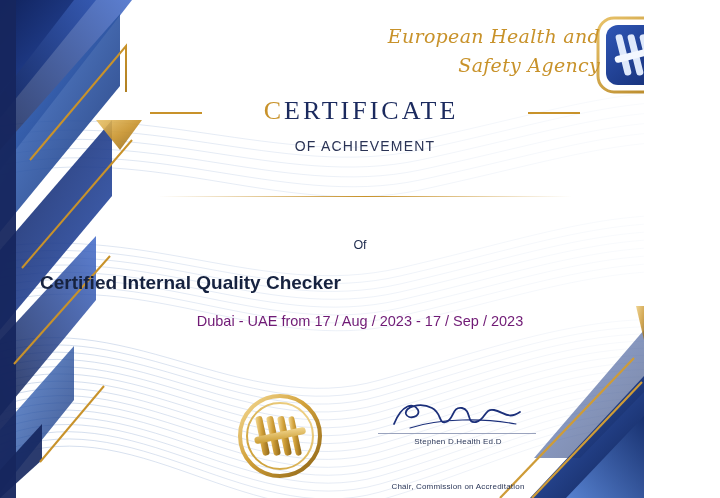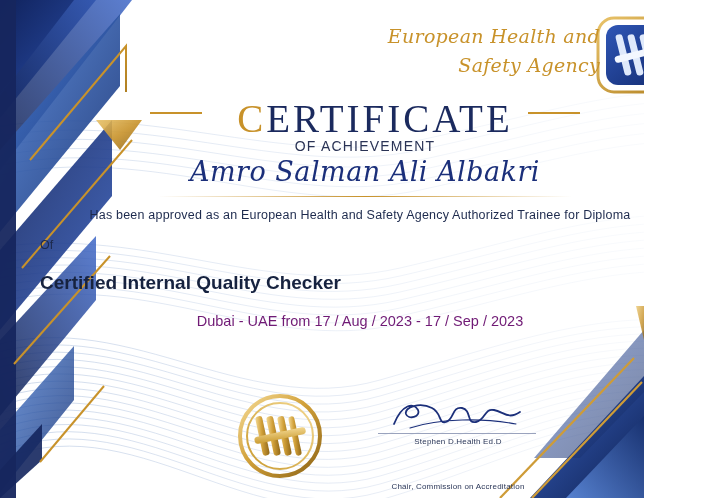--- a/index.html
+++ b/index.html
@@ -45,24 +45,24 @@
     font-style:italic;
     color:#c8922a;
     font-size:19px;
     line-height:29px;
     letter-spacing:.3px;
   }
   .agency-name .l2{display:block;}
 
   
   .title{
-    position:absolute;left:210px;top:96px;width:330px;
+    position:absolute;left:196px;top:96px;width:330px;
     text-align:center;
     font-family:"Liberation Serif", serif;
-    font-size:39px;
+    font-size:26px;
     letter-spacing:3px;
     font-weight:400;
     color:#1b2a5e;
   }
   .title .c1{color:#c8922a;}
   .subtitle{
     position:absolute;left:200px;top:138px;width:330px;
     text-align:center;
     font-size:14px;
     letter-spacing:1.2px;
@@ -92,21 +92,21 @@
   
   .approved{
     position:absolute;left:40px;top:208px;width:640px;
     text-align:center;
     font-size:12.5px;
     color:#1d2a4d;
     letter-spacing:.2px;
   }
   .of-word{
     position:absolute;left:40px;top:238px;width:640px;
-    text-align:left;
+    text-align:center;
     font-size:12.5px;
     color:#1d2a4d;
   }
   .course{
     position:absolute;left:40px;top:272px;width:640px;
     text-align:left;
     font-size:19px;
     font-weight:bold;
     color:#16223f;
   }
@@ -284,24 +284,22 @@
     <span class="l2">Safety Agency</span>
   </div>
 
   <div class="title-rule-l"></div>
   <div class="title-rule-r"></div>
   <div class="title">
     <span class="c1">C</span><span>ERTIFICATE</span>
   </div>
   <div class="subtitle">OF ACHIEVEMENT</div>
 
-  <div class="recipient">Amro Salman Ali Albakri</div>
   <div class="recipient-rule"></div>
 
-  <div class="approved">Has been approved as an European Health and Safety Agency Authorized Trainee for Diploma</div>
   <div class="of-word">Of</div>
   <div class="course">Certified Internal Quality Checker</div>
   <div class="dates">Dubai - UAE from 17 / Aug / 2023 - 17 / Sep / 2023</div>
 
   <svg class="seal" viewBox="0 0 96 96">
     <defs>
       <linearGradient id="sg" x1="0" y1="0" x2="1" y2="1">
         <stop offset="0%" stop-color="#f5dc9a"></stop>
         <stop offset="45%" stop-color="#d2a13a"></stop>
         <stop offset="100%" stop-color="#8d6416"></stop>

